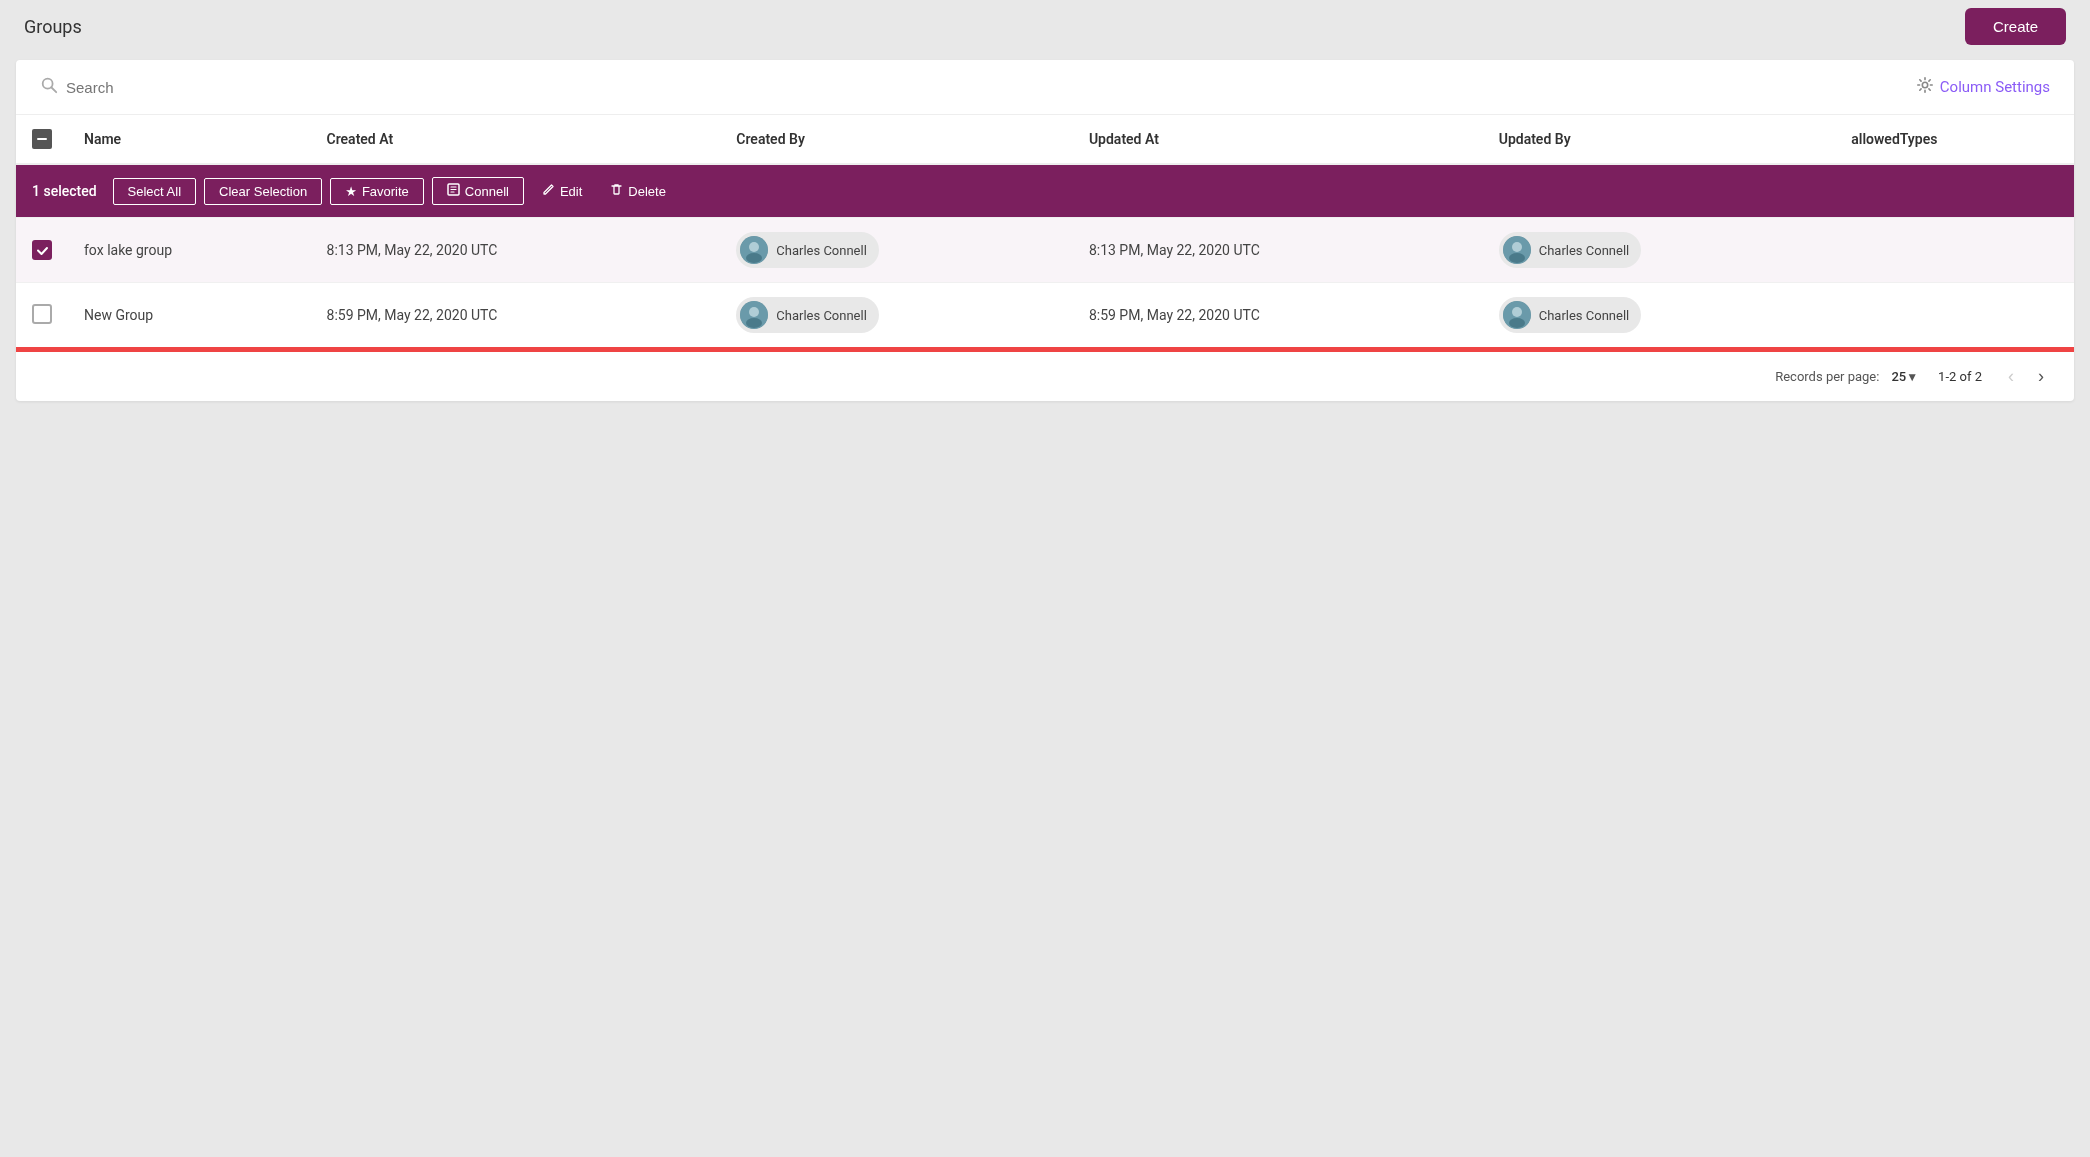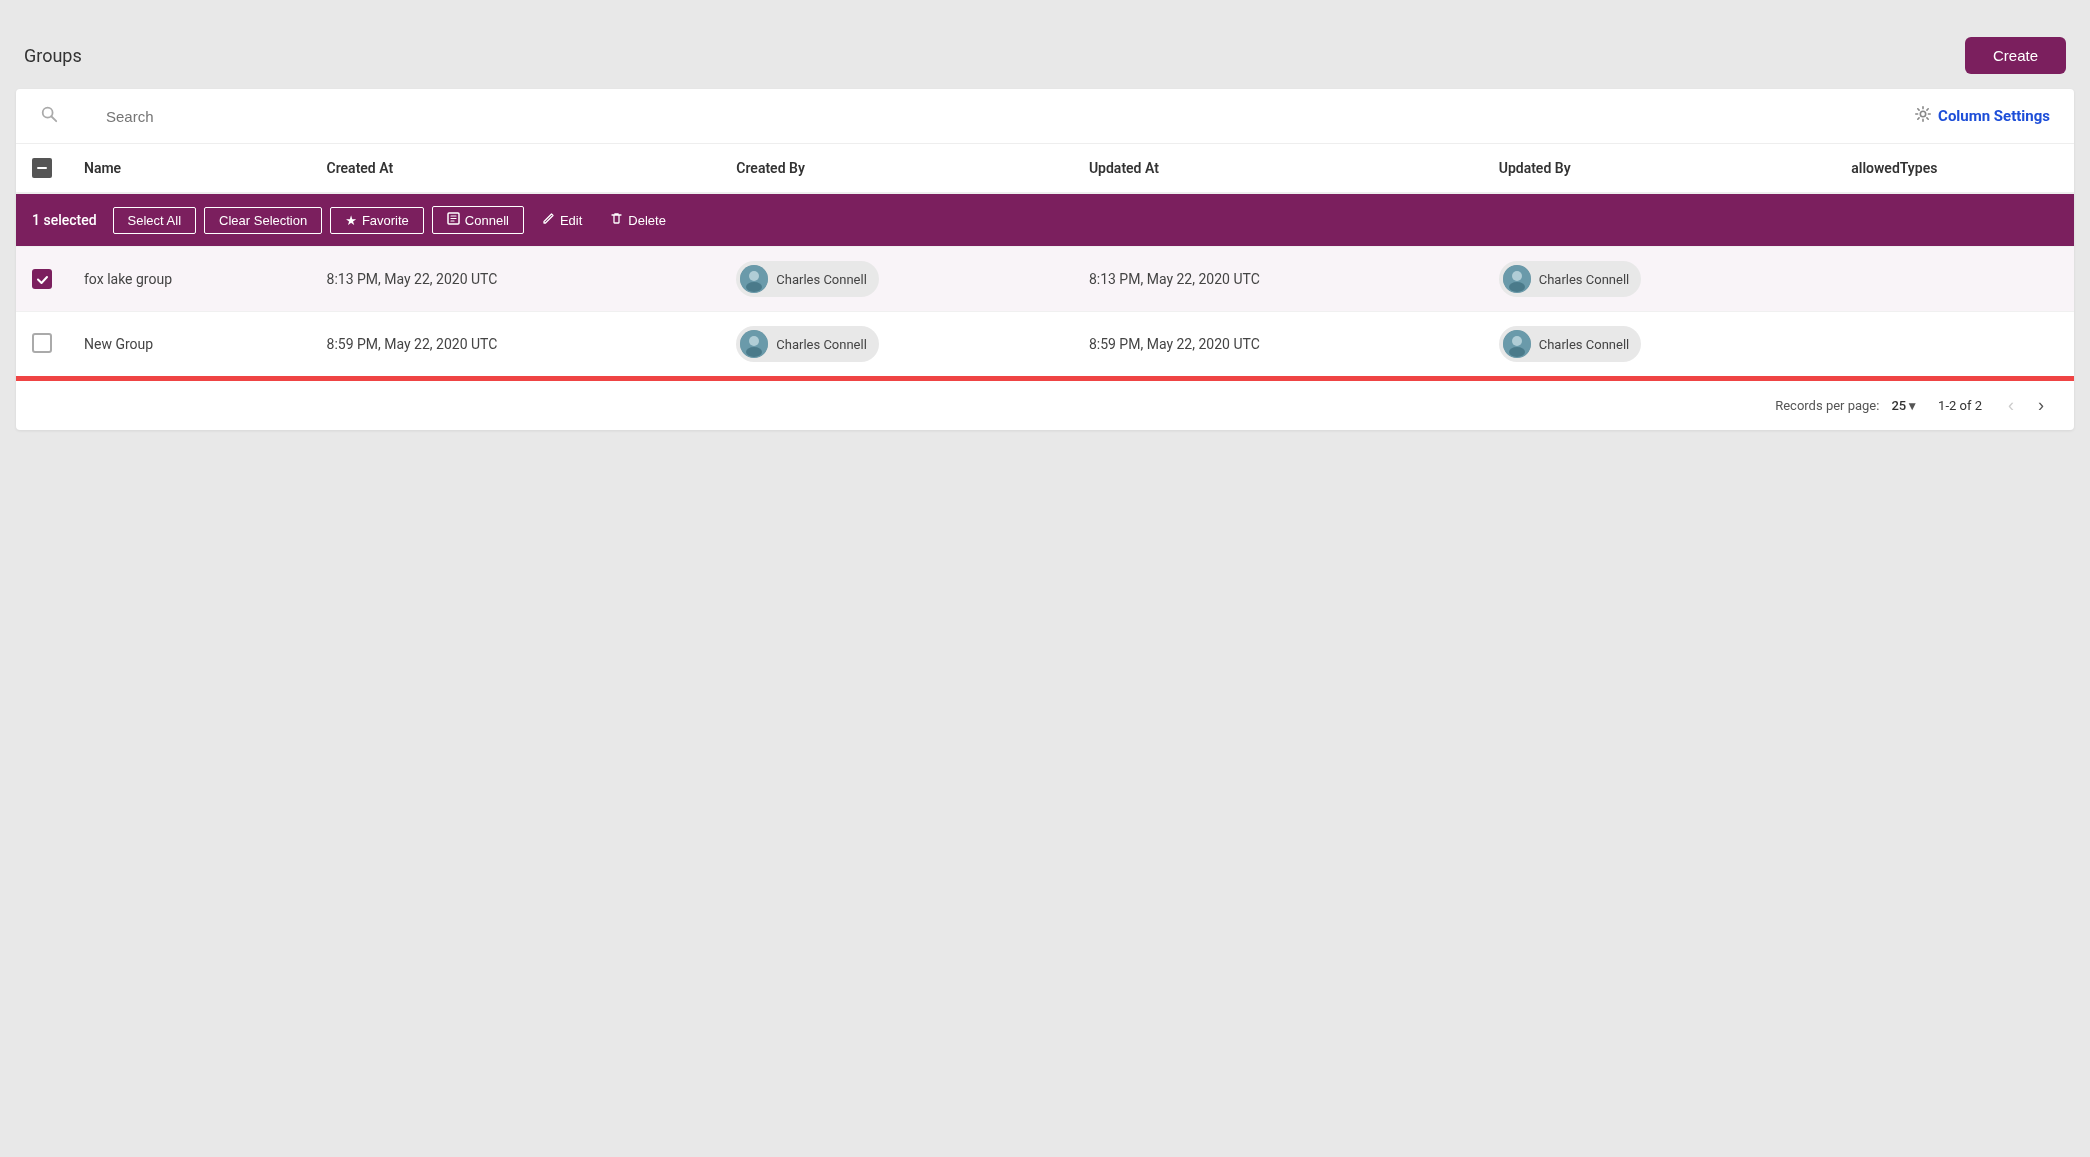--- a/index.html
+++ b/index.html
@@ -8,21 +8,20 @@
       background: #e8e8e8;
       min-height: 100vh;
     }
     .top-bar {
       display: flex;
       align-items: center;
       justify-content: space-between;
       padding: 0 24px;
       height: 52px;
       background: #e8e8e8;
-      margin-top: 29px;
     }
     .top-bar-title {
       font-size: 18px;
       color: #333;
       font-weight: 400;
     }
     .create-btn {
       background: #7b1f5e;
       color: #fff;
       border: none;
@@ -54,30 +53,28 @@
     .search-icon-wrap {
       color: #aaa;
       font-size: 16px;
     }
     .search-input {
       border: none;
       outline: none;
       font-size: 15px;
       color: #666;
       width: 200px;
-      margin-left: 40px;
     }
     .column-settings {
       display: flex;
       align-items: center;
       gap: 6px;
       cursor: pointer;
-      color: #1d4ed8;
+      color: #8b5cf6;
       font-size: 15px;
-      font-weight: bold;
     }
     .gear-icon {
       color: #888;
       font-size: 18px;
     }
     .table-wrap {
       width: 100%;
       overflow-x: auto;
     }
     table {

